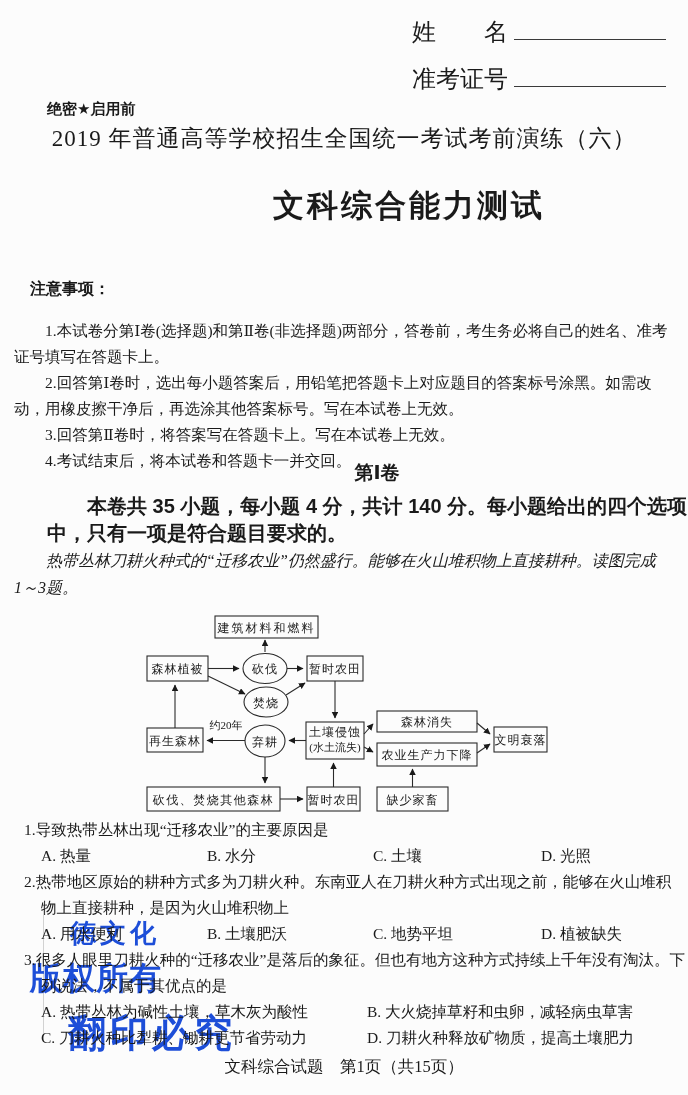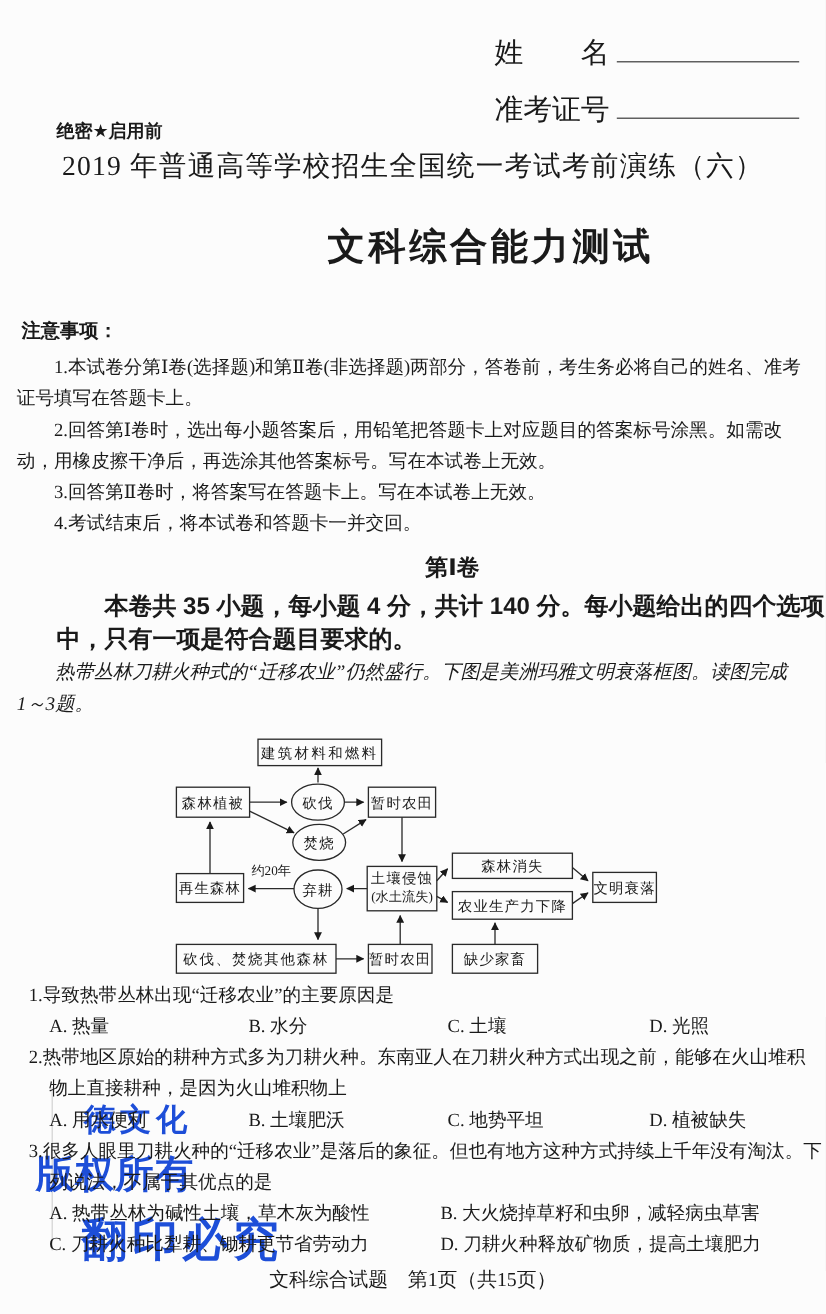--- a/index.html
+++ b/index.html
@@ -18,29 +18,29 @@
   .heiti{font-family:"Liberation Sans","DejaVu Sans",sans-serif;font-weight:bold;margin-left:33px;}
 
   
   .wm{position:absolute;color:#1d4ed8;font-family:"Liberation Sans","DejaVu Sans",sans-serif;font-weight:bold;z-index:0;white-space:nowrap;}
   .wm-line{position:absolute;left:43px;top:906px;width:1px;height:136px;background:#d2d2d2;z-index:0;}
 
   .content{position:absolute;inset:0;z-index:1;}
 
   
   .name-block{position:absolute;left:412px;top:16px;font-size:24px;}
-  .name-row{margin-bottom:15px;white-space:nowrap;margin-top:12px;}
+  .name-row{margin-bottom:15px;white-space:nowrap;}
   .fill-line{display:inline-block;width:152px;border-bottom:1.5px solid #3a3a3a;height:22px;vertical-align:baseline;margin-left:6px;}
 
   .secrecy{left:14px;top:100px;font-size:15px;}
   .exam-title{top:123px;font-size:23px;letter-spacing:1px;}
   .subject-title{top:185px;font-size:31px;letter-spacing:3px;padding-left:32px;}
 
   .notice{left:14px;top:260px;width:660px;font-size:15.5px;line-height:26px;}
-  .notice h3{margin:4px;font-size:16px;line-height:26px;}
+  .notice h3{margin:16px;font-size:16px;line-height:26px;}
   .notice p{margin:0;text-indent:2em;}
 
   .section-title{top:460px;font-size:19px;}
   .instructions{left:14px;top:493px;width:660px;font-size:20px;line-height:27px;text-indent:2em;}
   .passage{left:14px;top:547px;width:642px;font-size:16px;line-height:27px;text-indent:2em;font-style:italic;}
 
   .diagram{position:absolute;left:137px;top:604px;}
   .diagram svg text{font-family:"Liberation Serif","DejaVu Serif",serif;fill:#1a1a1a;}
 
   .questions{position:absolute;left:24px;top:817px;width:662px;font-size:15.5px;line-height:26px;}
@@ -80,21 +80,21 @@
     <div class="abs notice">
       <h3 class="heiti">注意事项：</h3>
       <p>1.本试卷分第Ⅰ卷(选择题)和第Ⅱ卷(非选择题)两部分，答卷前，考生务必将自己的姓名、准考证号填写在答题卡上。</p>
       <p>2.回答第Ⅰ卷时，选出每小题答案后，用铅笔把答题卡上对应题目的答案标号涂黑。如需改动，用橡皮擦干净后，再选涂其他答案标号。写在本试卷上无效。</p>
       <p>3.回答第Ⅱ卷时，将答案写在答题卡上。写在本试卷上无效。</p>
       <p>4.考试结束后，将本试卷和答题卡一并交回。</p>
     </div>
 
     <div class="abs center section-title heiti">第Ⅰ卷</div>
     <div class="abs instructions heiti">本卷共 35 小题，每小题 4 分，共计 140 分。每小题给出的四个选项中，只有一项是符合题目要求的。</div>
-    <div class="abs passage">热带丛林刀耕火种式的“迁移农业”仍然盛行。下图是美洲玛雅文明衰落框图。读图完成1～3题。</div>
+    <div class="abs passage">热带丛林刀耕火种式的“迁移农业”仍然盛行。能够在火山堆积物上直接耕种。读图完成1～3题。</div>
 
     <div class="diagram">
       <svg width="420" height="215" viewBox="0 0 420 215" xmlns="http://www.w3.org/2000/svg">
         <defs>
           <marker id="ah" markerWidth="7" markerHeight="7" refX="5.5" refY="3" orient="auto">
             <path d="M0,0 L6,3 L0,6 z" fill="#1a1a1a"></path>
           </marker>
         </defs>
         <g fill="none" stroke="#2a2a2a" stroke-width="1.1">
 

